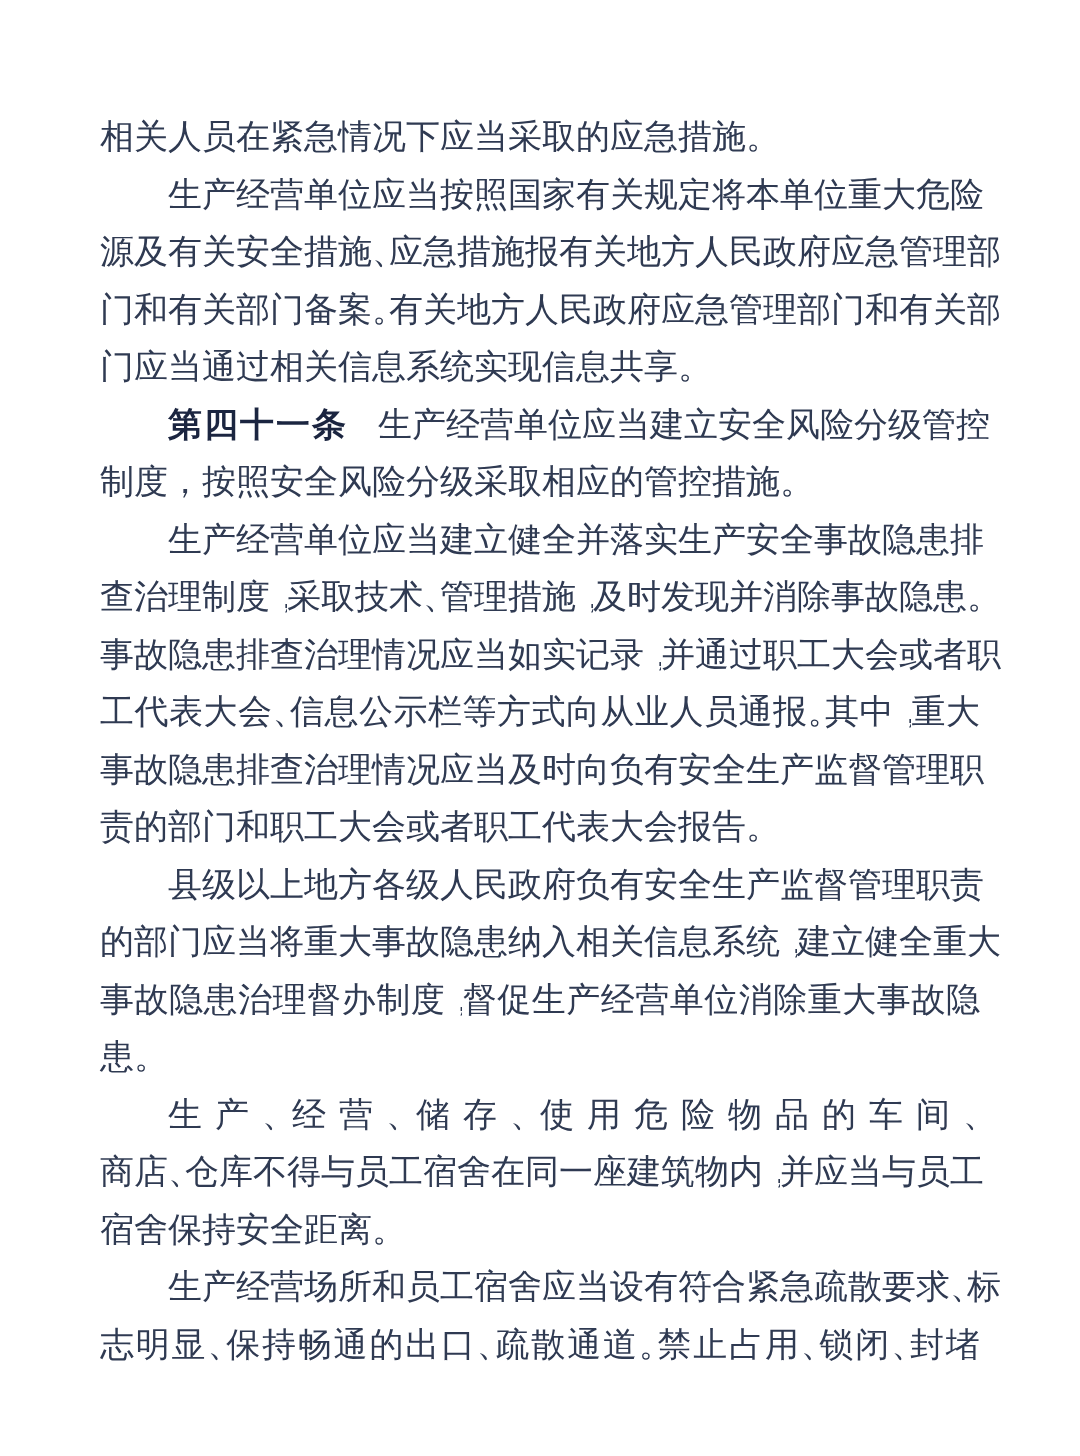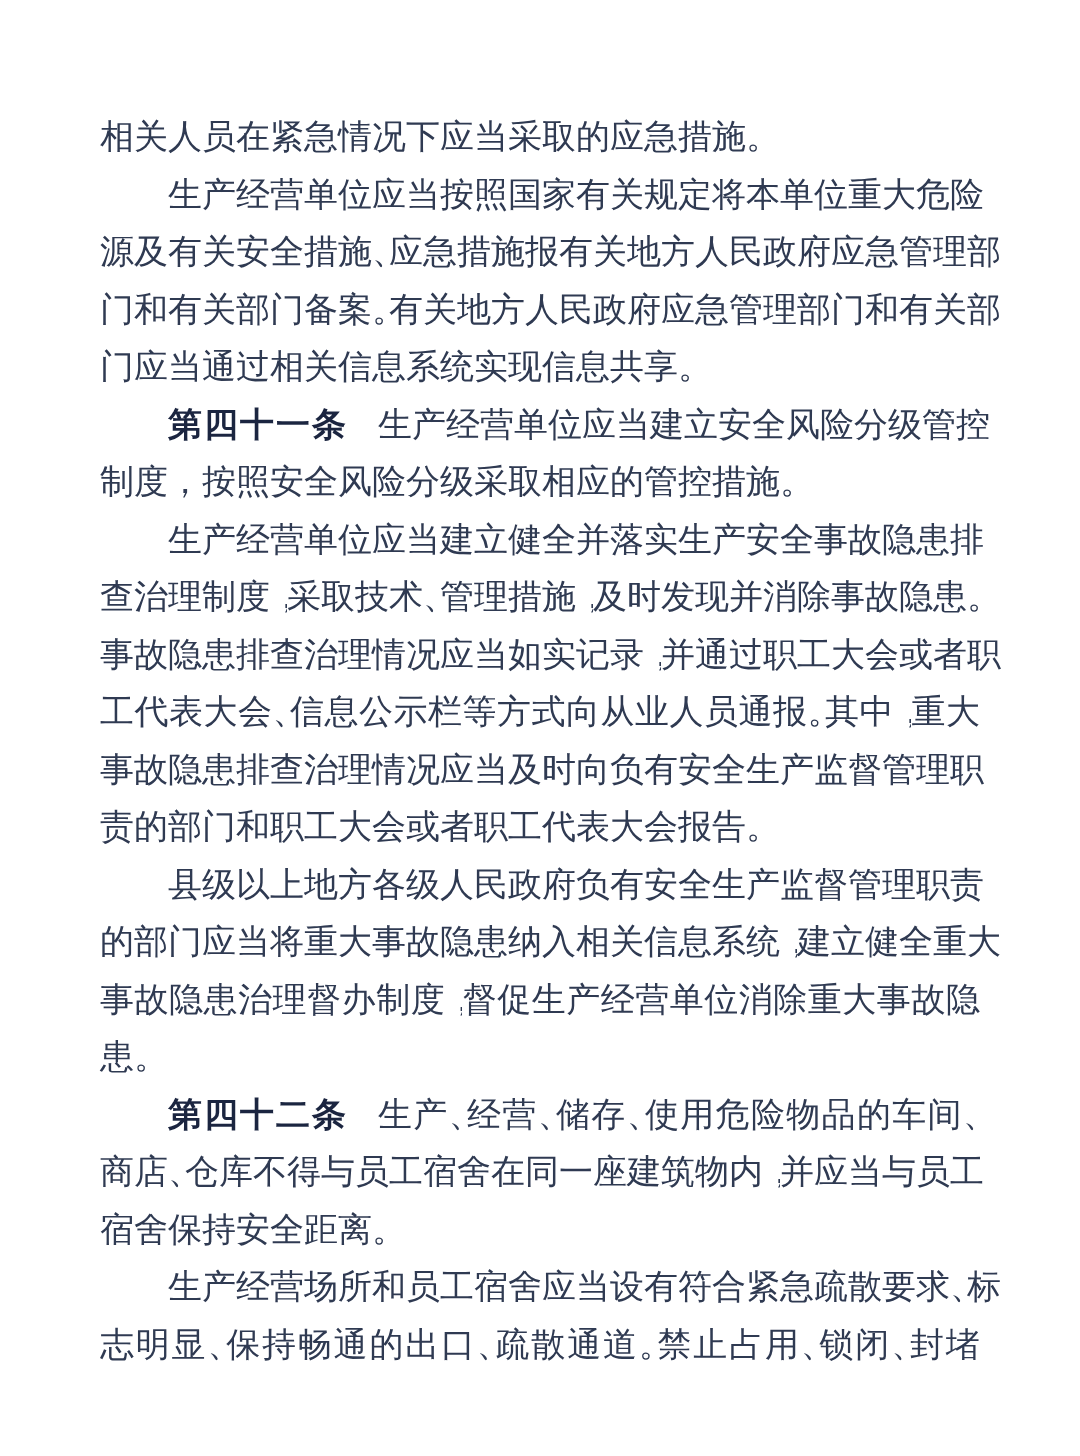--- a/index.html
+++ b/index.html
@@ -505,21 +505,20 @@
         <span>隐</span>
       </span>
     </div>
   <div class="line">
       <span class="chars">
         <span>患</span>
         <span class="p">。</span>
       </span>
     </div>
   <div class="line indent j">
-      <span class="prefix">第四十二条</span>
       <span class="chars">
         <span>生</span>
         <span>产</span>
         <span class="p">、</span>
         <span>经</span>
         <span>营</span>
         <span class="p">、</span>
         <span>储</span>
         <span>存</span>
         <span class="p">、</span>

